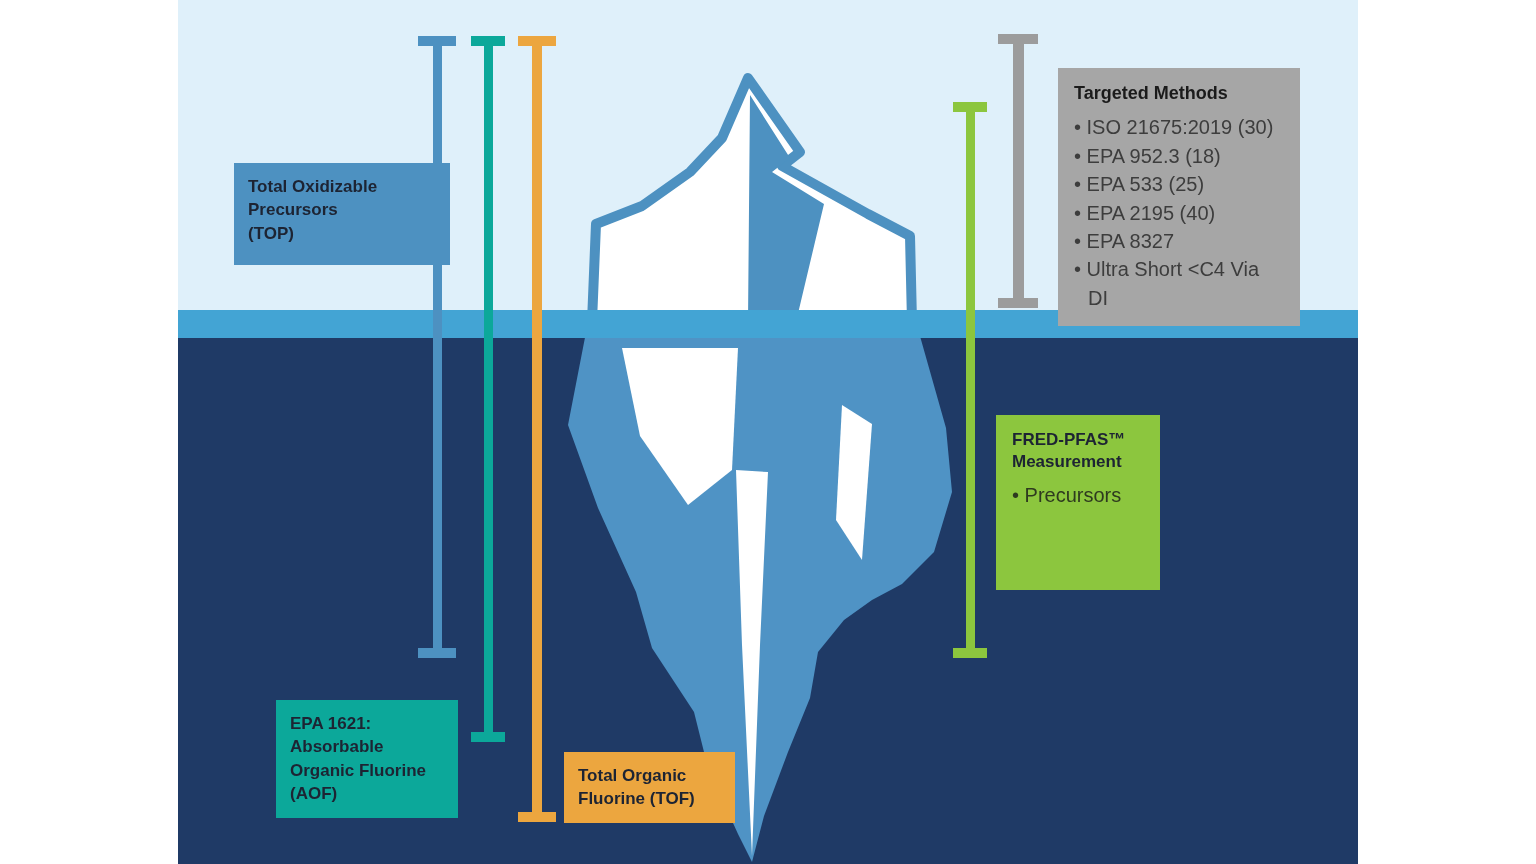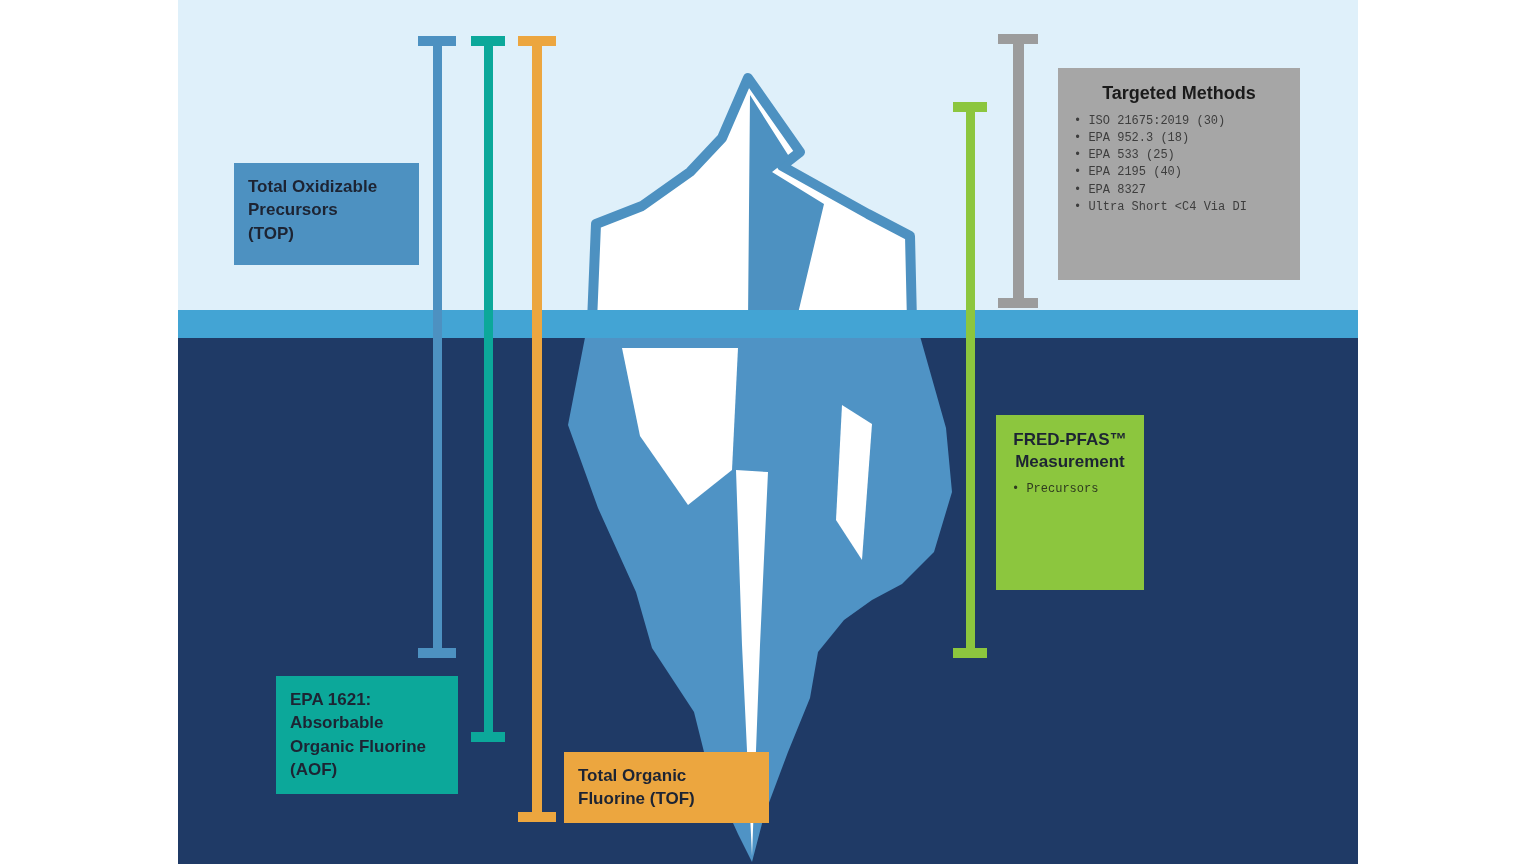--- a/index.html
+++ b/index.html
@@ -23,36 +23,36 @@
   .bar-tof      { left:518px; top:36px;  height:786px; width:38px; --c:#eca63f; --stem:10px; }
   .bar-targeted { left:998px; top:34px;  height:274px; width:40px; --c:#9c9c9c; --stem:11px; }
   .bar-fred     { left:953px; top:102px; height:556px; width:34px; --c:#8cc63e; }
 
   
   .label-box {
     position:absolute; z-index:5; box-sizing:border-box; padding:12px 14px;
     color:#1d2433; font-weight:bold; font-size:17px; line-height:1.38;
     white-space:pre-line;
   }
-  .box-top  { left:234px;  top:163px; width:185px; min-height:102px; background:#4d91c1; }
-  .box-aof  { left:276px;  top:676px; width:182px; min-height:118px; background:#0ca89a; }
-  .box-tof  { left:564px;  top:752px; width:205px; min-height:70px;  background:#eca63f; }
+  .box-top  { left:234px;  top:163px; width:216px; min-height:102px; background:#4d91c1; }
+  .box-aof  { left:276px;  top:700px; width:182px; min-height:118px; background:#0ca89a; }
+  .box-tof  { left:564px;  top:752px; width:171px; min-height:70px;  background:#eca63f; }
 
   .panel {
     position:absolute; z-index:5; box-sizing:border-box; padding:14px 16px;
   }
-  .panel .panel-title { font-weight:bold; font-size:18px; color:#1b1b1b; margin:0 0 8px 0; white-space:pre-line; line-height:1.3;text-align:center; }
+  .panel .panel-title { font-weight:bold; font-size:18px; color:#1b1b1b; margin:0 0 8px 0; white-space:pre-line; line-height:1.3; }
   .panel ul { list-style:none; margin:0; padding:0; }
   .panel li {
-    font-size:12px; color:#3d3d3d; line-height:1.42; white-space:pre-line;
-    padding-left:14px; text-indent:-14px;font-family:Liberation Mono, monospace;
+    font-size:20px; color:#3d3d3d; line-height:1.42; white-space:pre-line;
+    padding-left:14px; text-indent:-14px;
   }
   .panel li::before { content:"• "; }
   .box-targeted { left:1058px; top:68px;  width:242px; min-height:212px; background:#a6a6a6; }
-  .box-fred     { left:996px;  top:415px; width:148px; min-height:175px; background:#8cc63e; }
+  .box-fred     { left:996px;  top:415px; width:164px; min-height:175px; background:#8cc63e; }
   .box-fred li  { margin-bottom:10px; color:#2e3a1f; }
   .box-fred .panel-title { color:#1d2433; font-size:17px; }
 </style>
 </head>
 <body>
 
 <div class="stage">
 
   <div class="scene">
     <div class="sky"></div>

